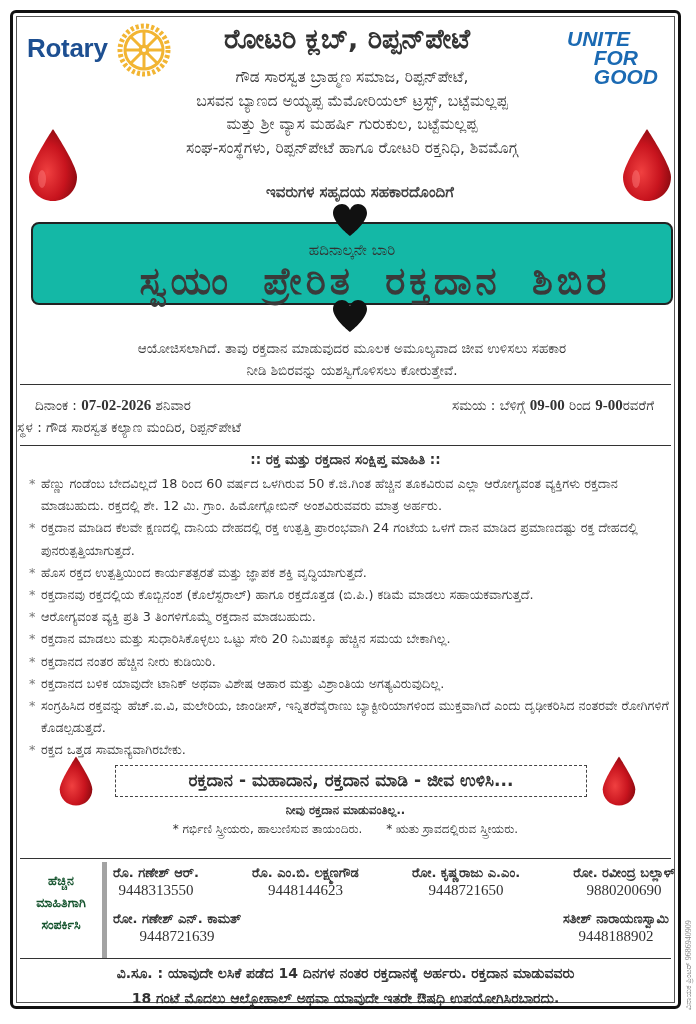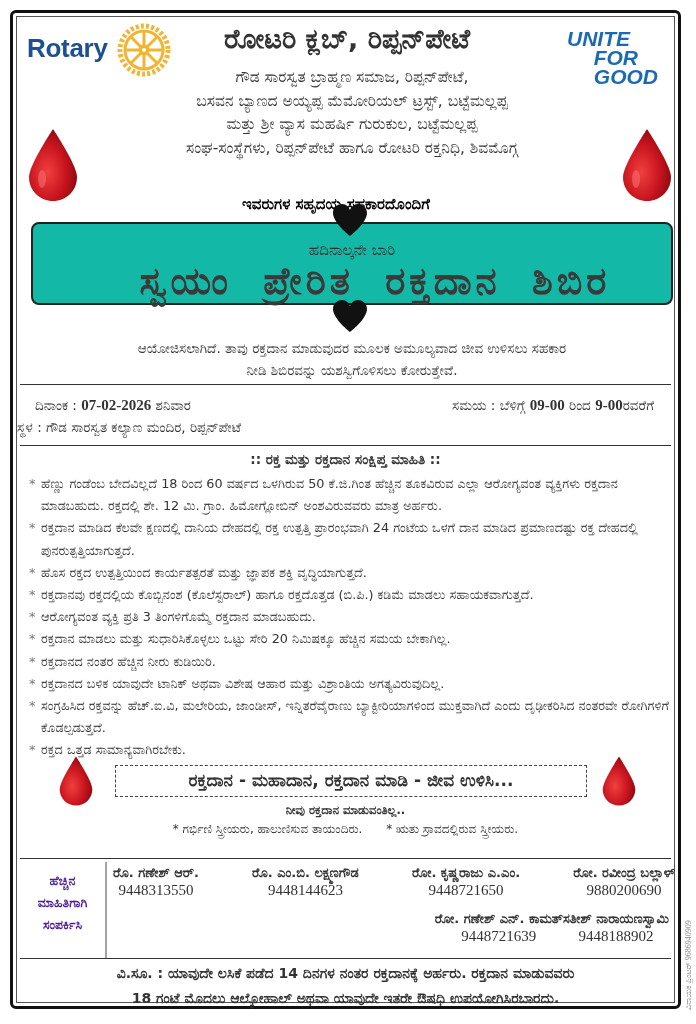--- a/index.html
+++ b/index.html
@@ -32,22 +32,22 @@
   }
   .unite span { display: block; }
   .unite .l1 { padding-right: 28px; }
   .unite .l2 { padding-right: 20px; }
 
   .orgs {
     position: absolute; left: 95px; top: 49px; width: 480px; text-align: center;
     font-size: 15.5px; line-height: 23.5px; color: #333;
   }
   .with-coop {
-    position: absolute; left: 84px; top: 166px; width: 470px; text-align: center;
-    font-size: 15px; font-weight: bold; color: #000000; margin-top: 12px;
+    position: absolute; left: 108px; top: 166px; width: 470px; text-align: center;
+    font-size: 15px; font-weight: bold; color: #404040;
   }
 
   .drop { position: absolute; }
 
   
   .title-box {
     position: absolute; left: 14px; top: 205px; width: 642px; height: 83px;
     border: 2px solid #222; border-radius: 8px; background: #14b8a6;
   }
   .title-sub {
@@ -92,22 +92,22 @@
     position: absolute; left: 0; right: 0; top: 786px; text-align: center; font-size: 11.5px; font-weight: bold; color: #333;
   }
   .not-donate {
     position: absolute; left: 8px; right: 8px; top: 802px; text-align: center; font-size: 12px; line-height: 20px; color: #333;
   }
   .not-donate span { margin: 0 10px; }
 
   
   .contact-left {
     position: absolute; left: 3px; top: 845px; width: 87px; height: 96px;
-    border-right: 2px solid #a3a3a3; text-align: center; font-size: 12.5px; font-weight: bold;
-    line-height: 22px; padding-top: 8px; color: #4c1d95;
+    border-right: 5px solid #a3a3a3; text-align: center; font-size: 12.5px; font-weight: bold;
+    line-height: 22px; padding-top: 8px; color: #14532d;
   }
   .contact-grid { position: absolute; left: 96px; top: 848px; width: 562px; }
   .contact-row { display: flex; justify-content: space-between; height: 46px; }
   .contact { text-align: center; }
   .contact .nm { font-size: 13px; font-weight: bold; color: #333; white-space: nowrap; }
   .contact .ph { font-family: "Liberation Serif", serif; font-size: 15px; color: #333; line-height: 18px; }
 
   .note {
     position: absolute; left: 3px; right: 3px; top: 944px; text-align: center;
     font-size: 14px; line-height: 25px; color: #333; font-weight: bold;
@@ -257,21 +257,21 @@
         </div>
         <div class="contact">
           <div class="nm">ರೋ. ಕೃಷ್ಣರಾಜು ಎ.ಎಂ.</div>
           <div class="ph">9448721650</div>
         </div>
         <div class="contact">
           <div class="nm">ರೋ. ರವೀಂದ್ರ ಬಲ್ಲಾಳ್</div>
           <div class="ph">9880200690</div>
         </div>
       </div>
-      <div class="contact-row" style="justify-content: flex-end; padding-right: 6px;">
+      <div class="contact-row" style="justify-content: space-between; padding-right: 6px;">
         <div class="contact">
           <div class="nm">ರೋ. ಗಣೇಶ್ ಎನ್. ಕಾಮತ್</div>
           <div class="ph">9448721639</div>
         </div>
         <div class="contact">
           <div class="nm">ಸತೀಶ್ ನಾರಾಯಣಸ್ವಾಮಿ</div>
           <div class="ph">9448188902</div>
         </div>
       </div>
     </div>

